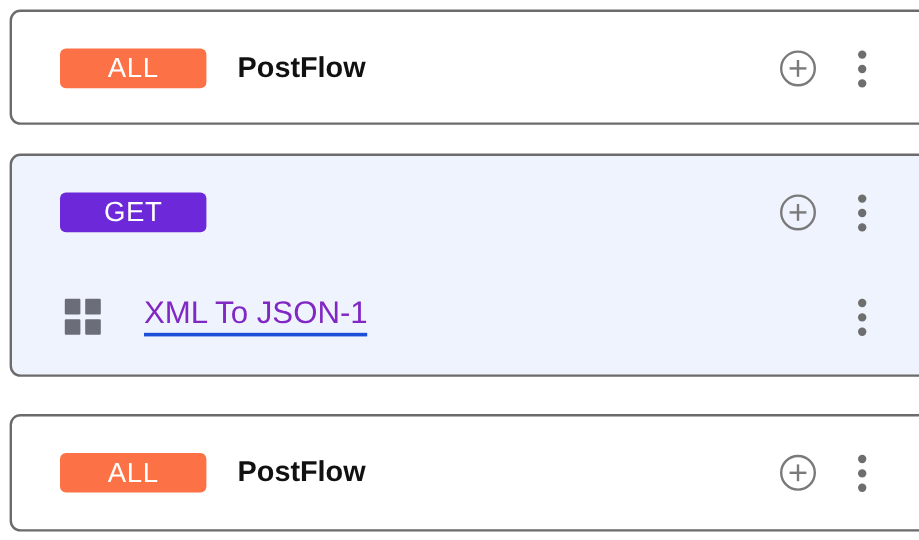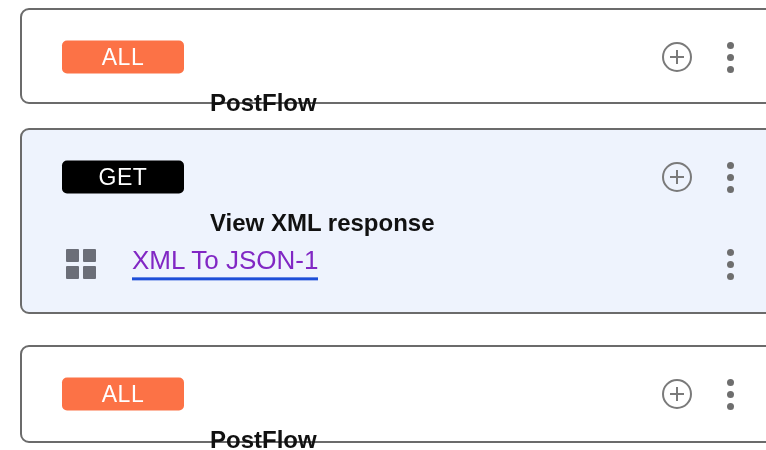--- a/index.html
+++ b/index.html
@@ -10,21 +10,21 @@
     width: 766px;
     height: 450px;
     background: #ffffff;
     font-family: "Liberation Sans", sans-serif;
     overflow: hidden;
     position: relative;
   }
 
   #flow-panel {
     position: absolute;
-    left: 12px;
+    left: 0;
     top: 0;
     width: 754px;
     height: 450px;
   }
 
   .flow-card {
     position: absolute;
     left: 8px;
     width: 790px;              
     box-sizing: border-box;
@@ -66,21 +66,20 @@
 
   .flow-title {
     position: absolute;
     left: 188px;
     top: 50%;
     transform: translateY(-50%);
     font-size: 24px;
     color: #111111;
     white-space: nowrap;
     line-height: 1;
-    margin-top: 46px;
   }
   .flow-title.weight-medium { font-weight: 600; }
   .flow-title.weight-bold   { font-weight: 700; }
 
   
   .icon-btn {
     position: absolute;
     top: 50%;
     transform: translateY(-50%);
     display: flex;
@@ -201,22 +200,21 @@
           <span></span>
           <span></span>
         </div>
       </div>
     </div>
   </div>
 
   <div class="flow-card selected" style="top:128px; height:186px;">
 
     <div class="flow-row header-row">
-      <div class="method-badge" style="background:#000000;">GET</div>
-      <div class="flow-title weight-bold">View XML response</div>
+      <div class="method-badge" style="background:#6d28d9;">GET</div>
       <div class="icon-btn add-icon-wrap">
         <div class="plus-circle"></div>
       </div>
       <div class="icon-btn kebab-icon-wrap">
         <div class="kebab">
           <span></span>
           <span></span>
           <span></span>
         </div>
       </div>

